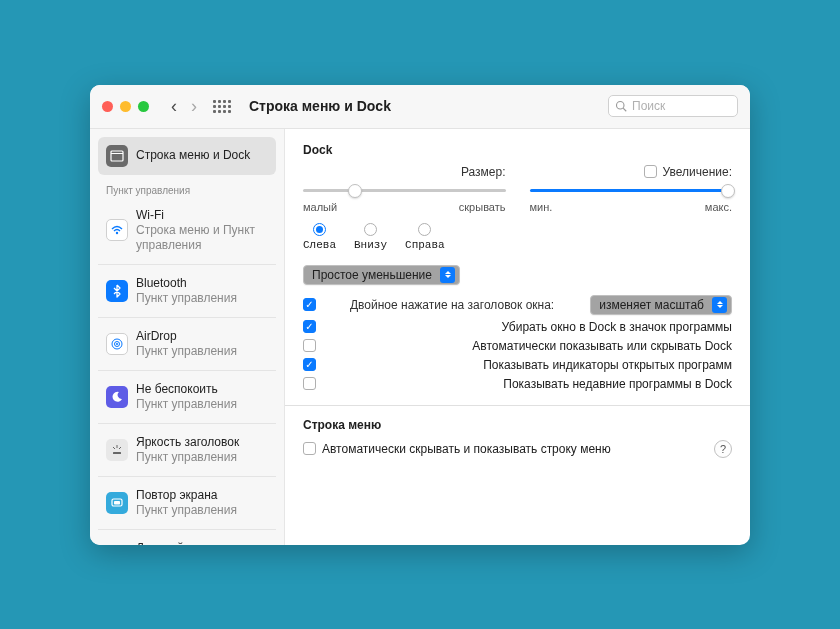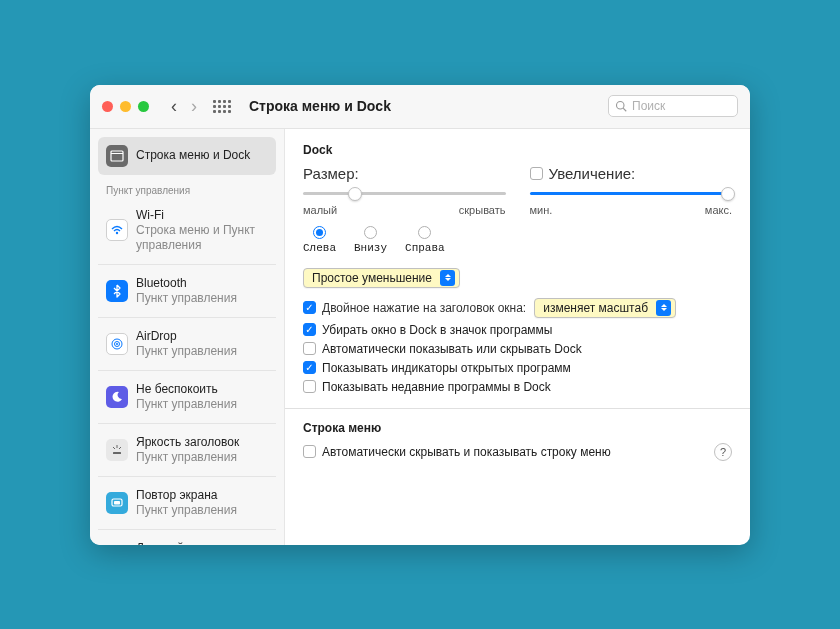--- a/index.html
+++ b/index.html
@@ -106,21 +106,21 @@
 .content {
   flex: 1;
   overflow-y: auto;
   padding: 14px 18px 14px 18px;
 }
 .section-title { font-weight: 600; font-size: 12px; margin-bottom: 8px; }
 .row { display: flex; align-items: center; margin-bottom: 6px; font-size: 12px; }
 .label { color: #333; }
 .sliders { display: flex; gap: 24px; margin-bottom: 10px; }
 .slider-group { flex: 1; }
-.slider-top { display: flex; justify-content: flex-start; font-size: 15px; margin-bottom: 4px; align-items: center; }
+.slider-top { display: flex; justify-content: flex-end; font-size: 12px; margin-bottom: 4px; align-items: center; }
 .slider {
   height: 16px; position: relative; display: flex; align-items: center;
 }
 .track { height: 3px; background: #c9c9c9; width: 100%; border-radius: 2px; }
 .track.blue { background: linear-gradient(to right, #0a7aff 0%, #0a7aff 98%, #c9c9c9 98%); }
 .thumb {
   position: absolute;
   width: 14px; height: 14px; border-radius: 50%;
   background: #fff; border: 1px solid #c0c0c0;
   box-shadow: 0 1px 2px rgba(0,0,0,0.15);
@@ -136,36 +136,36 @@
 .radio {
   width: 13px; height: 13px; border: 1px solid #b0b0b0; border-radius: 50%;
   display: inline-flex; align-items: center; justify-content: center; background: #fff;
 }
 .radio.checked { border-color: #0a7aff; }
 .radio.checked::after { content: ""; width: 7px; height: 7px; border-radius: 50%; background: #0a7aff; }
 .radios { display: flex; gap: 18px; }
 .radio-col { display: flex; flex-direction: column; align-items: center; gap: 3px; font-size: 11px; font-family: Liberation Mono, monospace; }
 .popup {
   display: inline-flex; align-items: center;
-  background: #fef9c3; border: 1px solid #c0c0c0; border-radius: 4px;
+  background: #a3a3a3; border: 1px solid #c0c0c0; border-radius: 4px;
   height: 20px; padding: 0 4px 0 8px; font-size: 12px;
   box-shadow: 0 1px 1px rgba(0,0,0,0.05);
 }
 .popup .arrows {
   margin-left: 8px;
   width: 15px; height: 16px;
   background: #0a7aff;
   border-radius: 3px;
   display: flex; flex-direction: column; align-items: center; justify-content: center;
   gap: 1px;
 }
 .popup .arrows span { width: 0; height: 0; border-left: 3px solid transparent; border-right: 3px solid transparent; }
 .popup .arrows .up { border-bottom: 3px solid #fff; }
 .popup .arrows .down { border-top: 3px solid #fff; }
-.check-row { display: flex; align-items: center; font-size: 12px; margin: 5px 0; }
+.check-row { display: flex; align-items: center; font-size: 12px; margin: 5px 0; justify-content: space-between; }
 .divider { border: none; border-top: 1px solid #e0e0e0; margin: 14px -18px 12px -18px; }
 .help-btn {
   width: 18px; height: 18px; border-radius: 50%;
   border: 1px solid #c0c0c0; background: #fdfdfd;
   display: flex; align-items: center; justify-content: center;
   font-size: 11px; color: #555; margin-left: auto;
 }
 </style>
 </head>
 <body>

